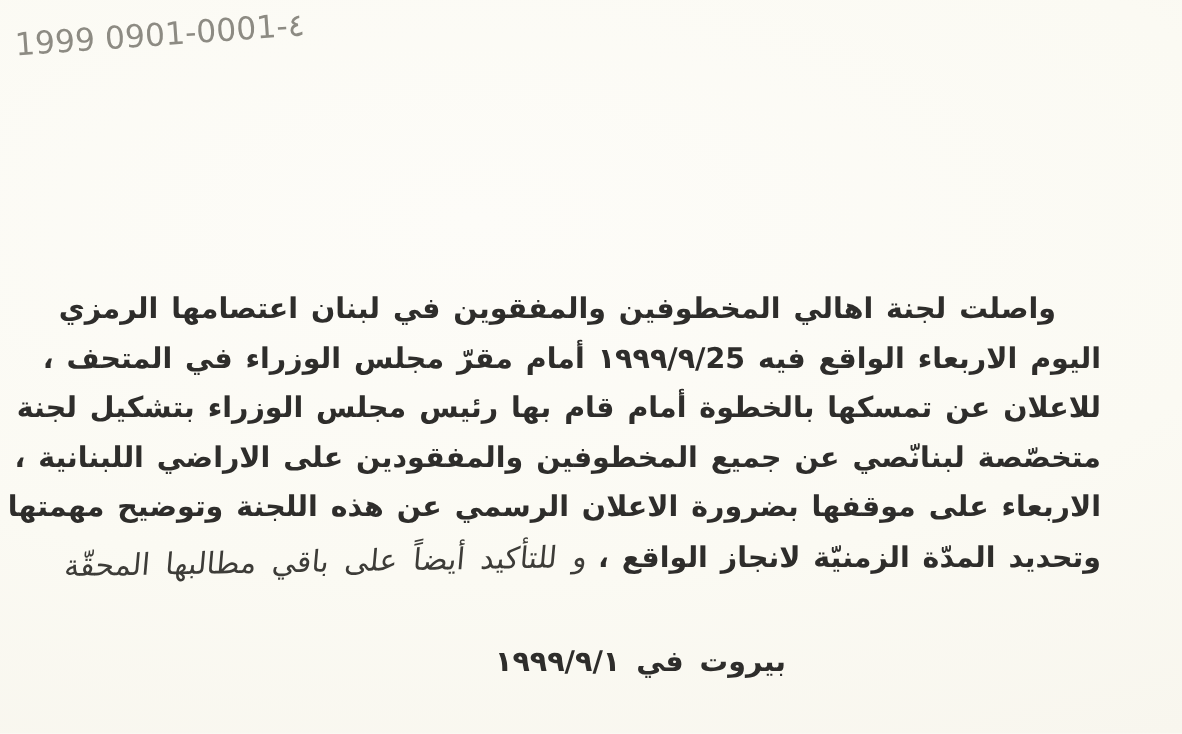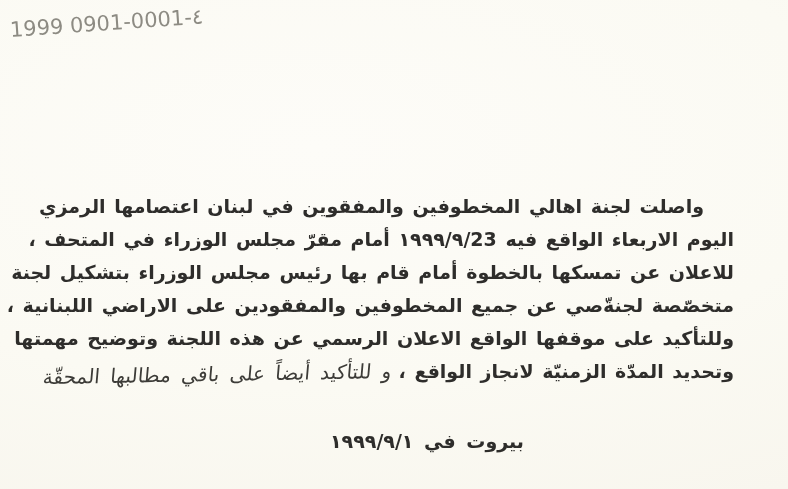--- a/index.html
+++ b/index.html
@@ -82,24 +82,24 @@
 </style>
 </head>
 <body>
 
 <div class="page">
 
   <div class="ref-note">1999 0901-0001-٤</div>
 
   <div class="body-text">
     <div class="line indent">واصلت لجنة اهالي المخطوفين والمفقوين في لبنان اعتصامها الرمزي</div>
-    <div class="line">اليوم الاربعاء الواقع فيه ١٩٩٩/٩/23 أمام مقرّ مجلس الوزراء في المتحف ،</div>
+    <div class="line">اليوم الاربعاء الواقع فيه ١٩٩٩/٩/25 أمام مقرّ مجلس الوزراء في المتحف ،</div>
     <div class="line">للاعلان عن تمسكها بالخطوة أمام قام بها رئيس مجلس الوزراء بتشكيل لجنة</div>
-    <div class="line">متخصّصة لجنةّصي عن جميع المخطوفين والمفقودين على الاراضي اللبنانية ،</div>
-    <div class="line">وللتأكيد على موقفها الواقع الاعلان الرسمي عن هذه اللجنة وتوضيح مهمتها</div>
+    <div class="line">متخصّصة لبنانّصي عن جميع المخطوفين والمفقودين على الاراضي اللبنانية ،</div>
+    <div class="line">الاربعاء على موقفها بضرورة الاعلان الرسمي عن هذه اللجنة وتوضيح مهمتها</div>
     <div class="line">
       <span>وتحديد المدّة الزمنيّة لانجاز الواقع ،</span>
       <span class="handwritten">و للتأكيد أيضاً على باقي مطالبها المحقّة</span>
     </div>
   </div>
 
   <div class="dateline">بيروت في ١٩٩٩/٩/١</div>
 
 </div>
 

